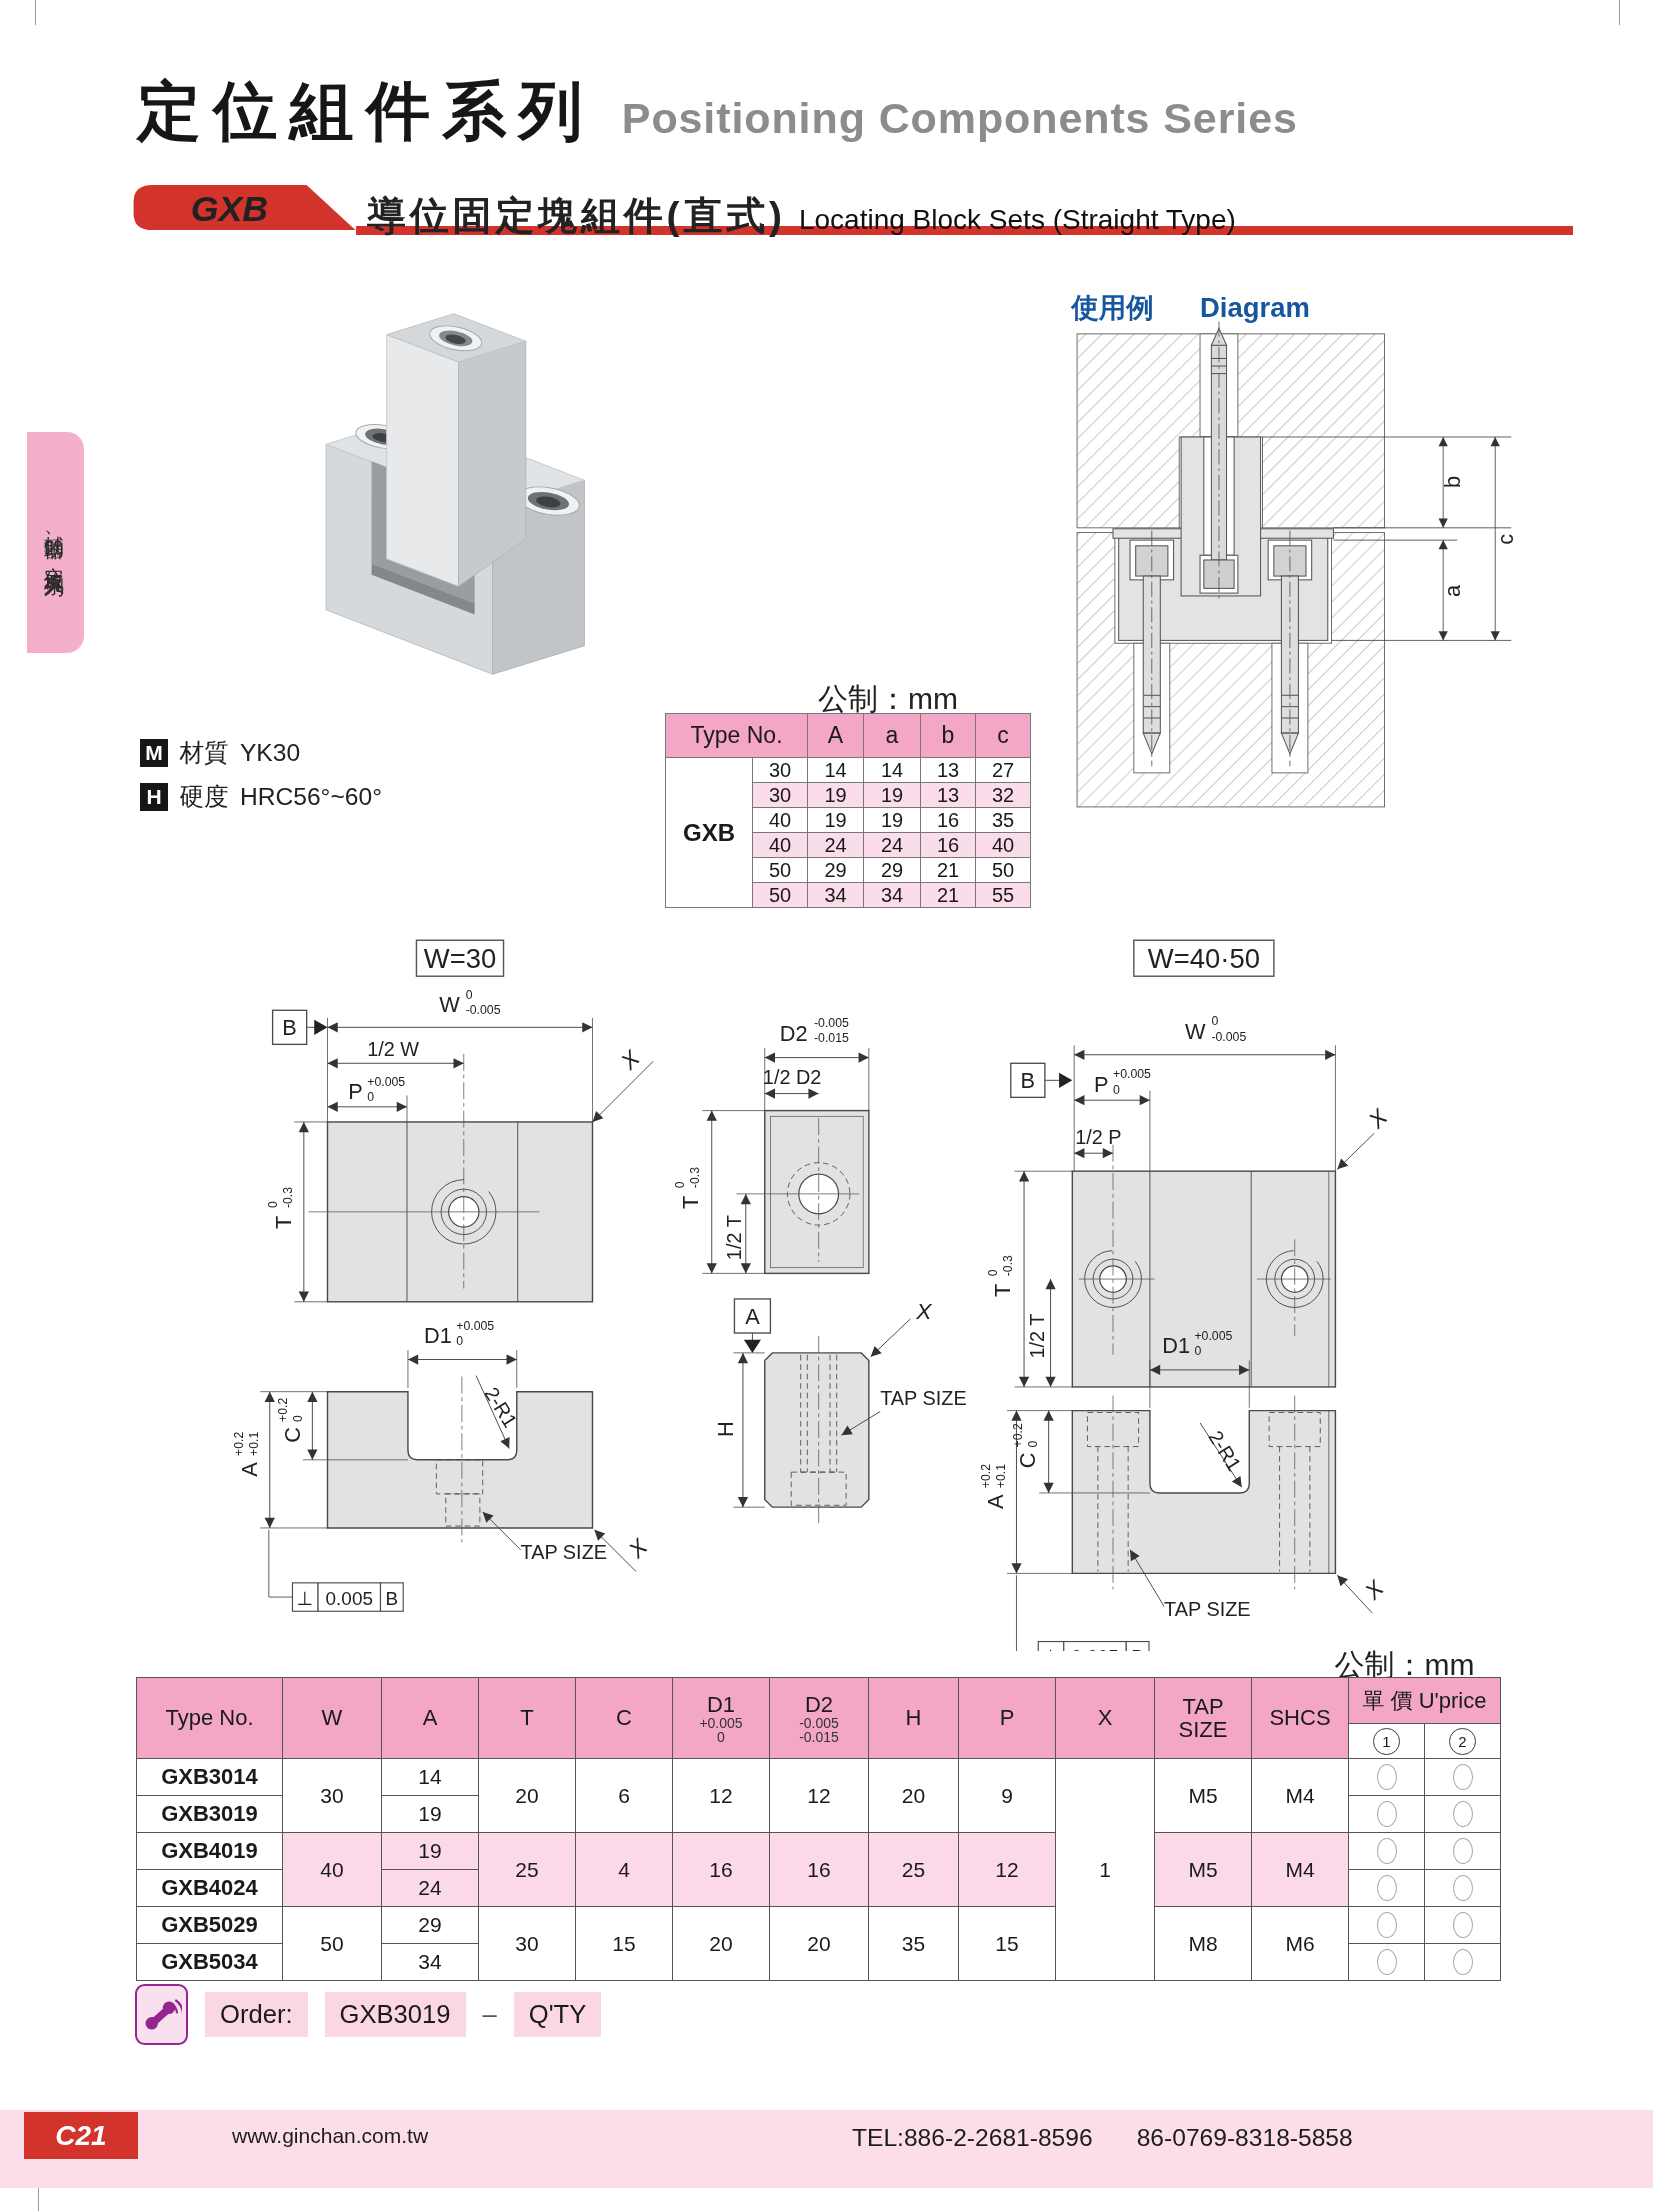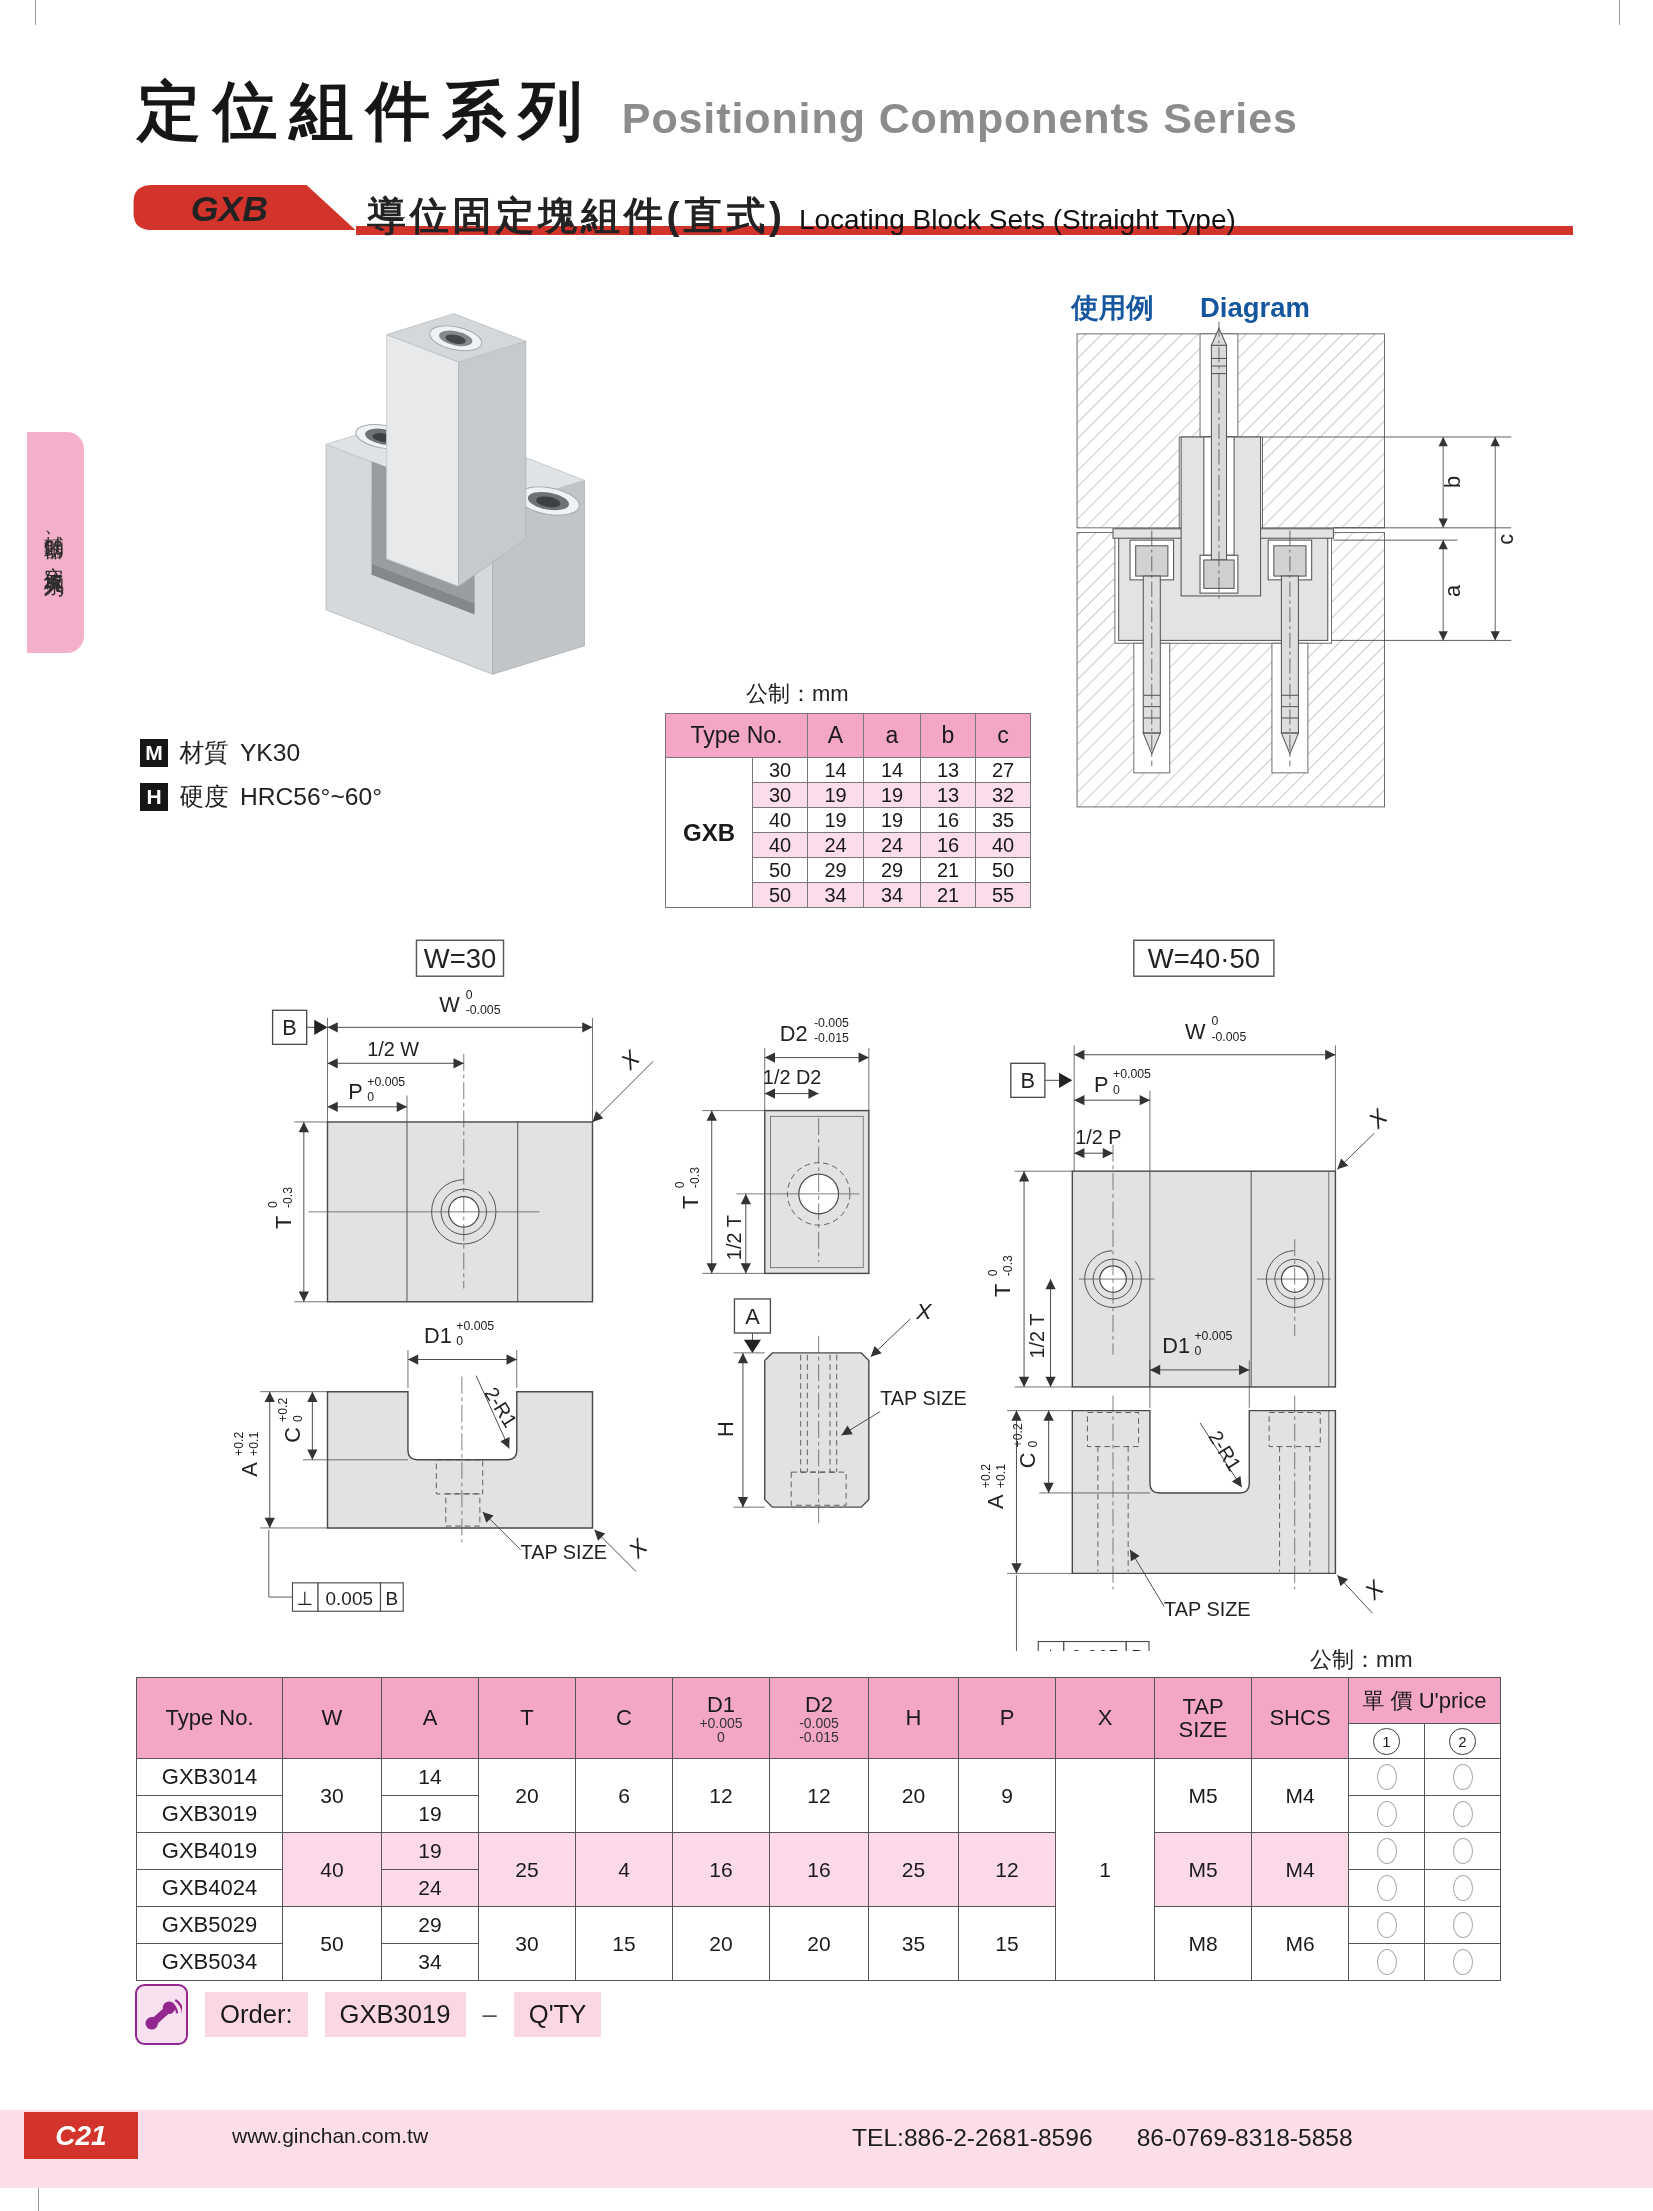--- a/index.html
+++ b/index.html
@@ -15,41 +15,41 @@
   .series-en{font-size:28px;font-weight:normal;color:#111;letter-spacing:0px;}
   .seriesbar{position:absolute;left:367px;top:189px;display:flex;align-items:baseline;gap:13.2px;white-space:nowrap;}
   .redrule{position:absolute;left:356px;top:226px;width:1217px;height:8.5px;background:#d2332b;}
   .gxb-badge{position:absolute;left:131px;top:184px;width:227px;height:47px;}
   .gxb-badge svg{display:block;}
   
   .side-tab{position:absolute;left:26.5px;top:432px;width:57px;height:221px;background:#f4b0ca;
             border-radius:0 17px 17px 0;display:flex;align-items:center;justify-content:center;
             writing-mode:vertical-rl;text-orientation:upright;font-size:20px;letter-spacing:2.8px;color:#2b2b2b;}
   
-  .metric{font-size:22px;color:#222;text-align:left;}
+  .metric{font-size:30px;color:#222;text-align:center;}
   
   .mat{position:absolute;left:140px;top:736px;font-size:24.6px;color:#222;}
   .mat .row{display:flex;align-items:center;gap:11.4px;margin-bottom:11.4px;}
   .badge-sq{display:inline-flex;width:28px;height:28px;background:#161616;color:#fff;font-weight:bold;
             align-items:center;justify-content:center;font-size:21px;}
   
   table{border-collapse:collapse;table-layout:fixed;}
   .spectbl{position:absolute;left:665px;top:713px;width:364px;font-size:20px;text-align:center;}
   .spectbl th,.spectbl td{border:0.9px solid #777;padding:0;}
   .spectbl thead th{background:#f3a6c5;height:43px;font-size:23px;font-weight:normal;}
   .spectbl td{height:24px;}
   .spectbl .ser{font-weight:bold;font-size:24px;background:#fff;}
   .spectbl tr.alt td{background:#fbdcea;}
   .bigtbl{position:absolute;left:136px;top:1677px;width:1363px;font-size:21px;text-align:center;}
   .bigtbl th,.bigtbl td{border:0.9px solid #555;padding:0;}
   .bigtbl thead th{background:#f3a6c5;font-weight:normal;font-size:22px;}
   .bigtbl thead tr.h1 th{height:45px;}
   .bigtbl thead tr.h2 th{height:34px;background:#fff;}
   .bigtbl tbody td{height:36px;background:#fff;}
-  .bigtbl td.t{font-weight:normal;font-size:22px;}
+  .bigtbl td.t{font-weight:bold;font-size:22px;}
   .bigtbl td.pk{background:#fbd9e9;}
   .hsub{font-size:14px;line-height:14px;color:#333;}
   .hmain{font-size:22px;line-height:23px;}
   .pc{display:inline-block;width:18px;height:24px;border:1.5px solid #a8a8a8;border-radius:50%;vertical-align:middle;}
   .circnum{display:inline-flex;width:24.6px;height:24.6px;border:1.4px solid #3a3a3a;border-radius:50%;
            align-items:center;justify-content:center;font-size:15px;}
   
   .orderrow{position:absolute;left:135px;top:1984px;display:flex;align-items:center;gap:17px;font-size:25.6px;}
   .ordtag{background:#fbd7e6;padding:7.6px 15px;}
   .phonebox{width:49px;height:57px;border:2.8px solid #93278f;border-radius:9.5px;background:#f8e0ee;

